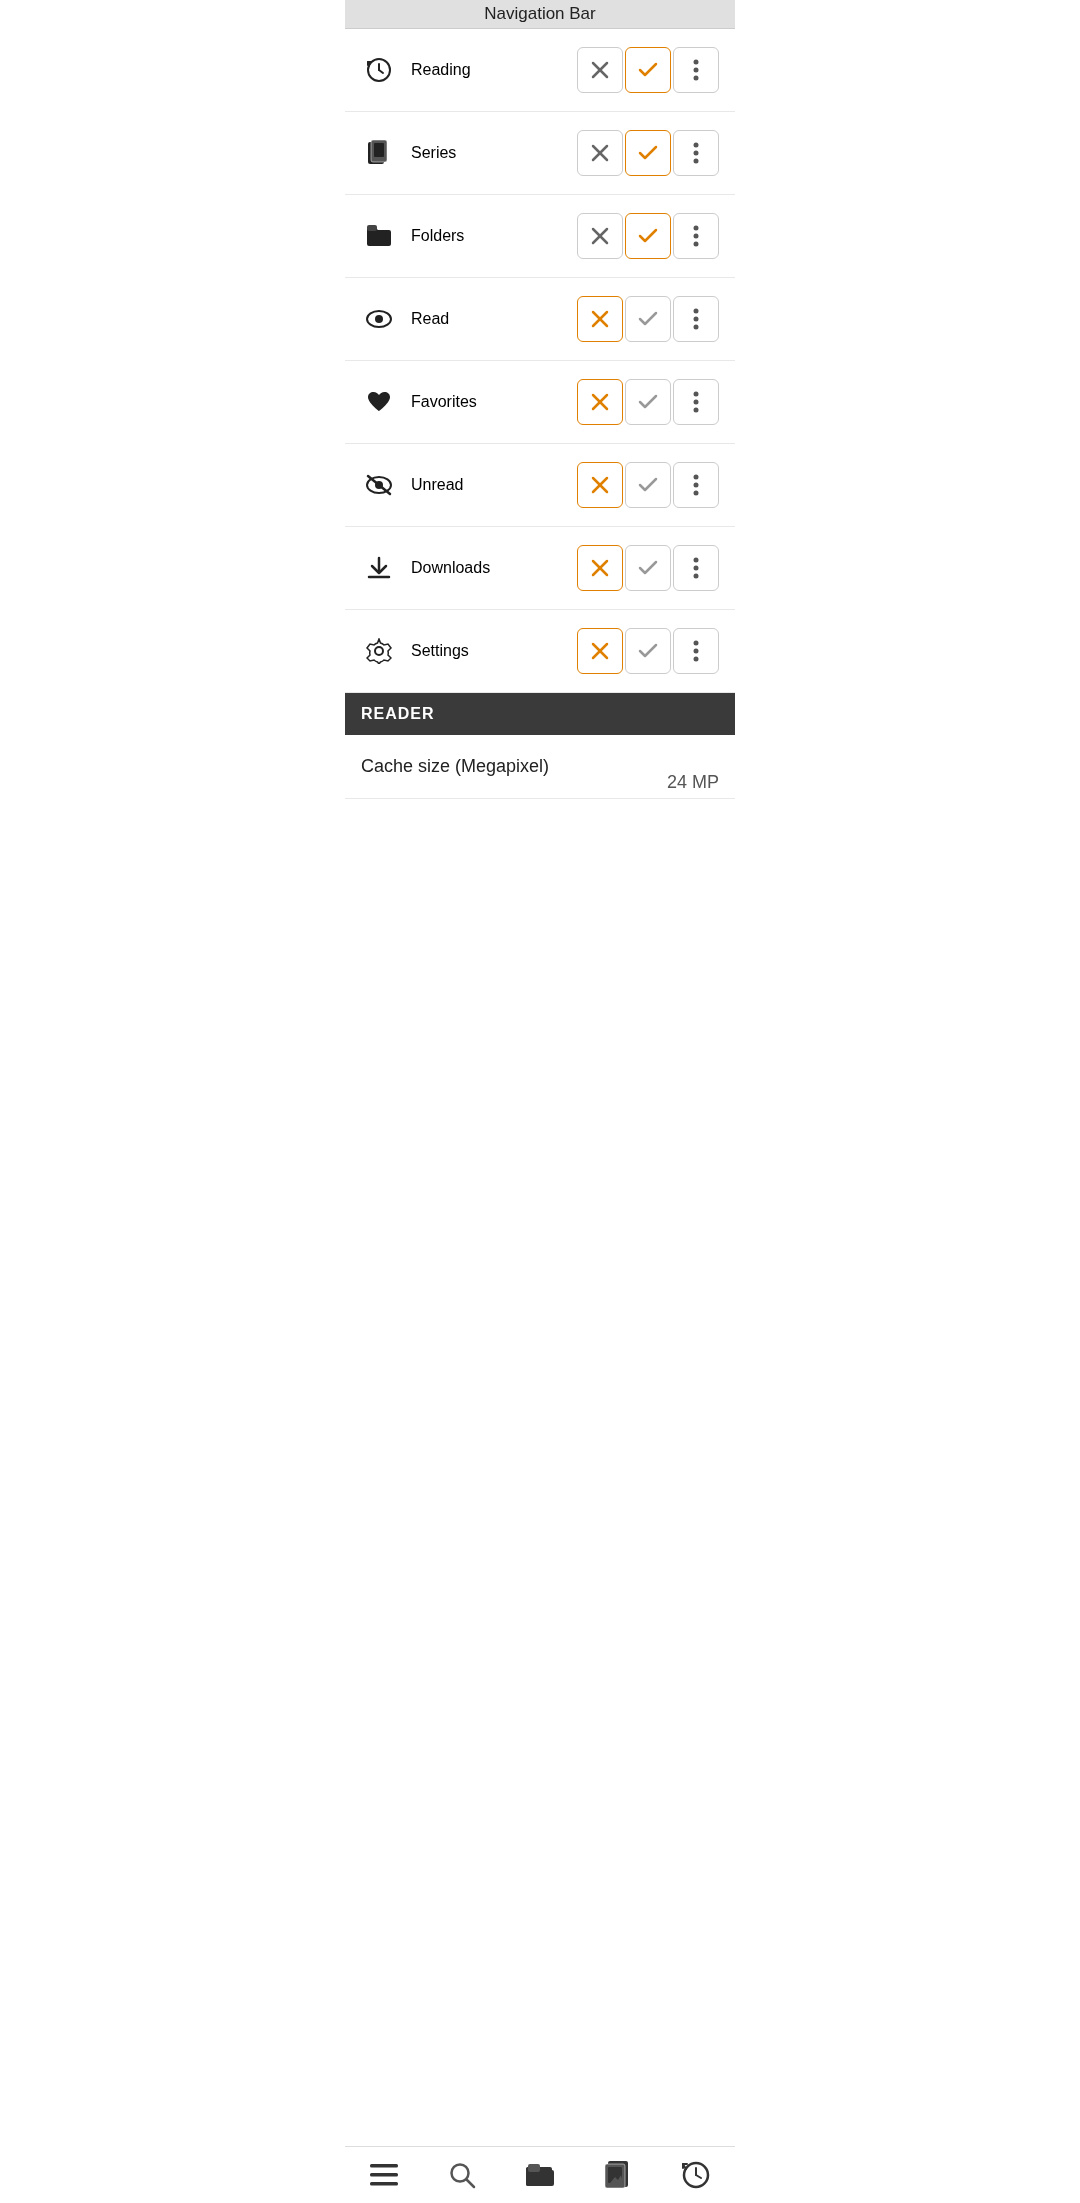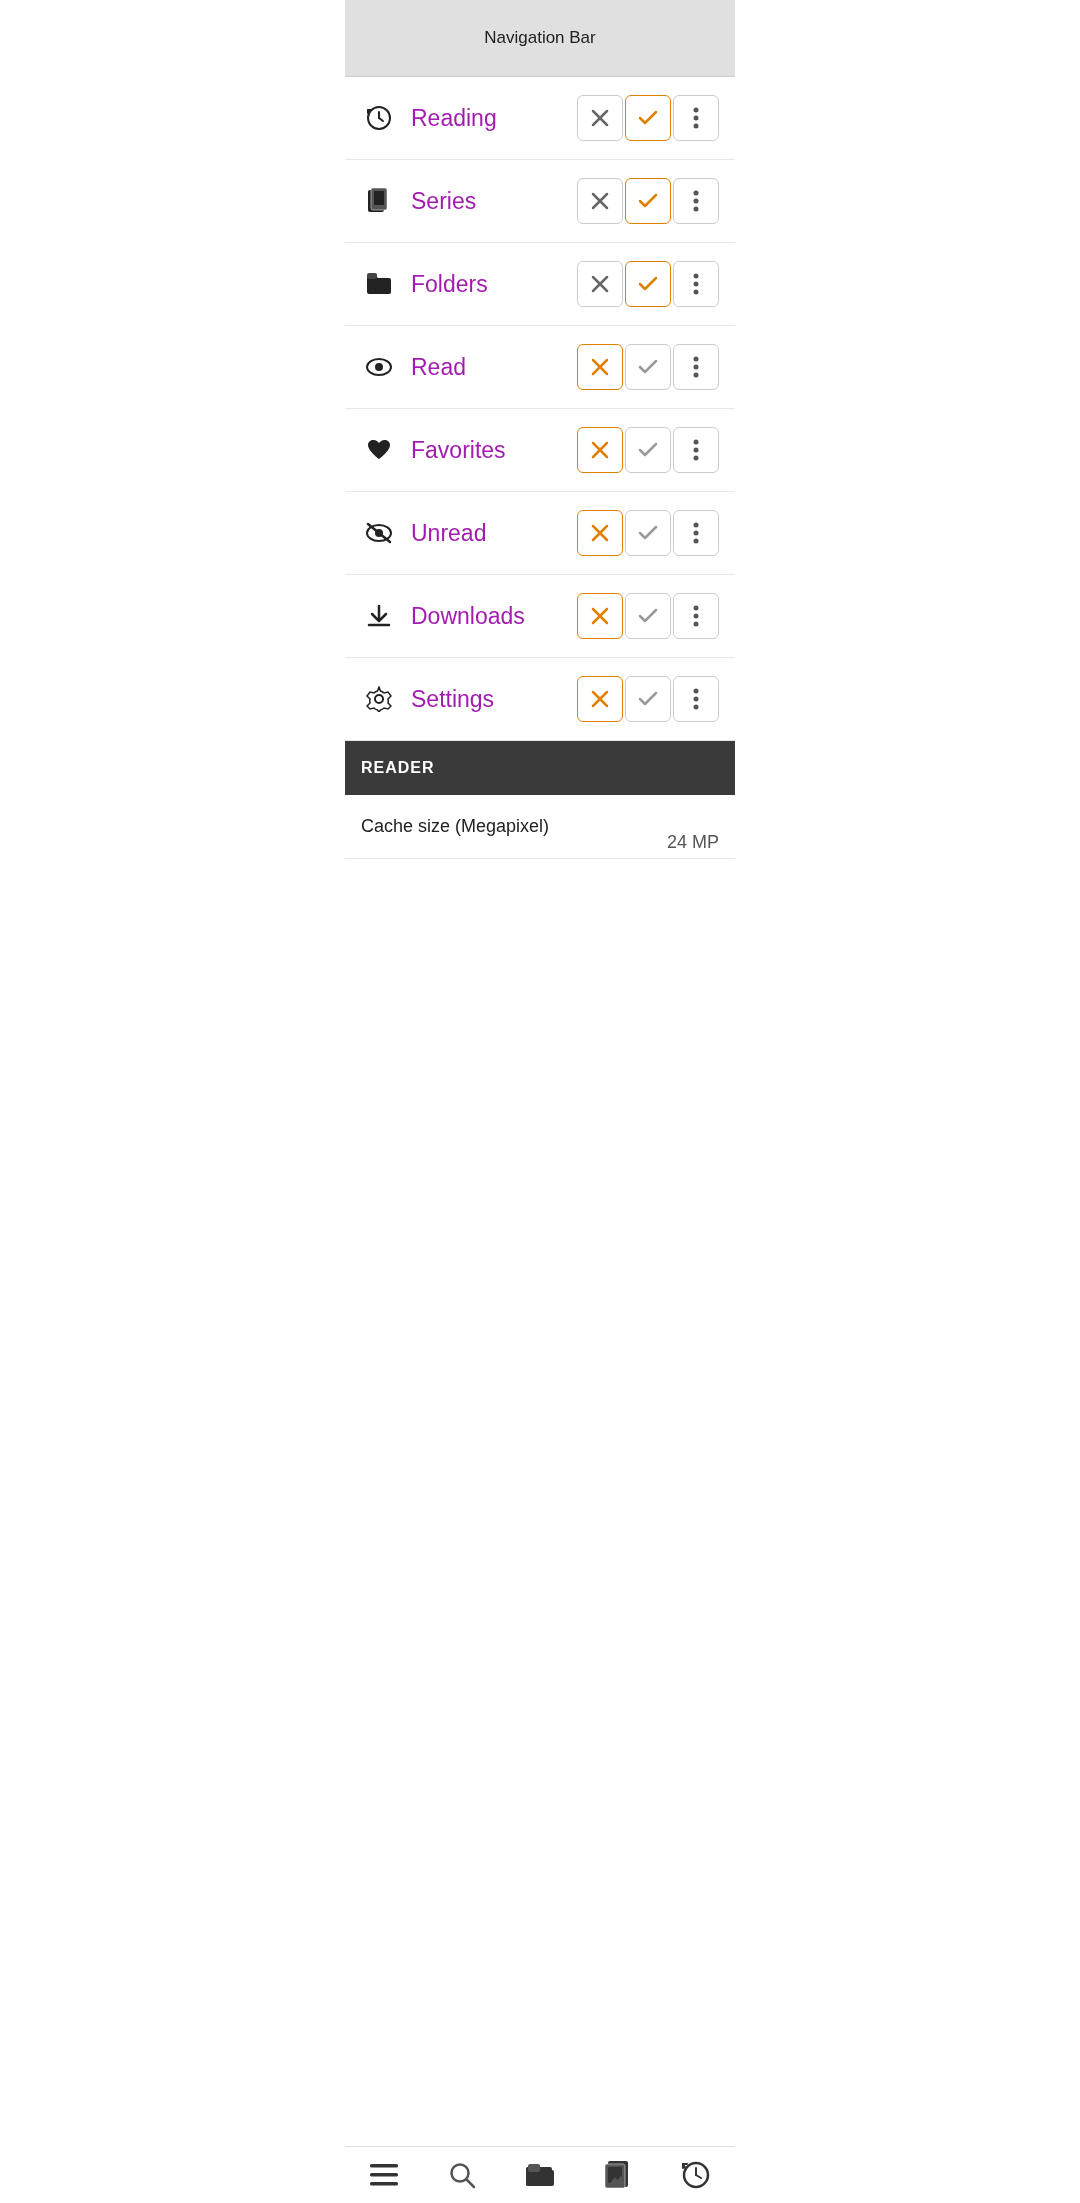--- a/index.html
+++ b/index.html
@@ -10,21 +10,21 @@
       font-family: 'Segoe UI', Arial, sans-serif;
       background: #fff;
       font-size: 16px;
       color: #222;
     }
 
     
     .top-bar {
       background: #e0e0e0;
       text-align: center;
-      padding: 28px 0;
+      padding: 4px 0;
       font-size: 17px;
       color: #222;
       border-bottom: 1px solid #ccc;
     }
 
     
     .nav-item {
       display: flex;
       align-items: center;
       padding: 18px 16px;
@@ -36,22 +36,22 @@
       height: 36px;
       display: flex;
       align-items: center;
       justify-content: center;
       font-size: 22px;
       margin-right: 14px;
       flex-shrink: 0;
     }
     .nav-item-label {
       flex: 1;
-      font-size: 23px;
-      color: #a21caf;
+      font-size: 16px;
+      color: #000000;
     }
     .nav-item-actions {
       display: flex;
       align-items: center;
       gap: 2px;
     }
     .action-btn {
       width: 46px;
       height: 46px;
       display: flex;
@@ -78,21 +78,21 @@
     }
     .action-btn.dots-btn {
       border-color: #ccc;
       color: #555;
     }
 
     
     .section-header {
       background: #3a3a3a;
       color: #fff;
-      padding: 18px 16px;
+      padding: 12px 16px;
       font-size: 16px;
       font-weight: bold;
       letter-spacing: 1px;
     }
 
     
     .settings-row {
       display: flex;
       align-items: center;
       padding: 5px 16px;

